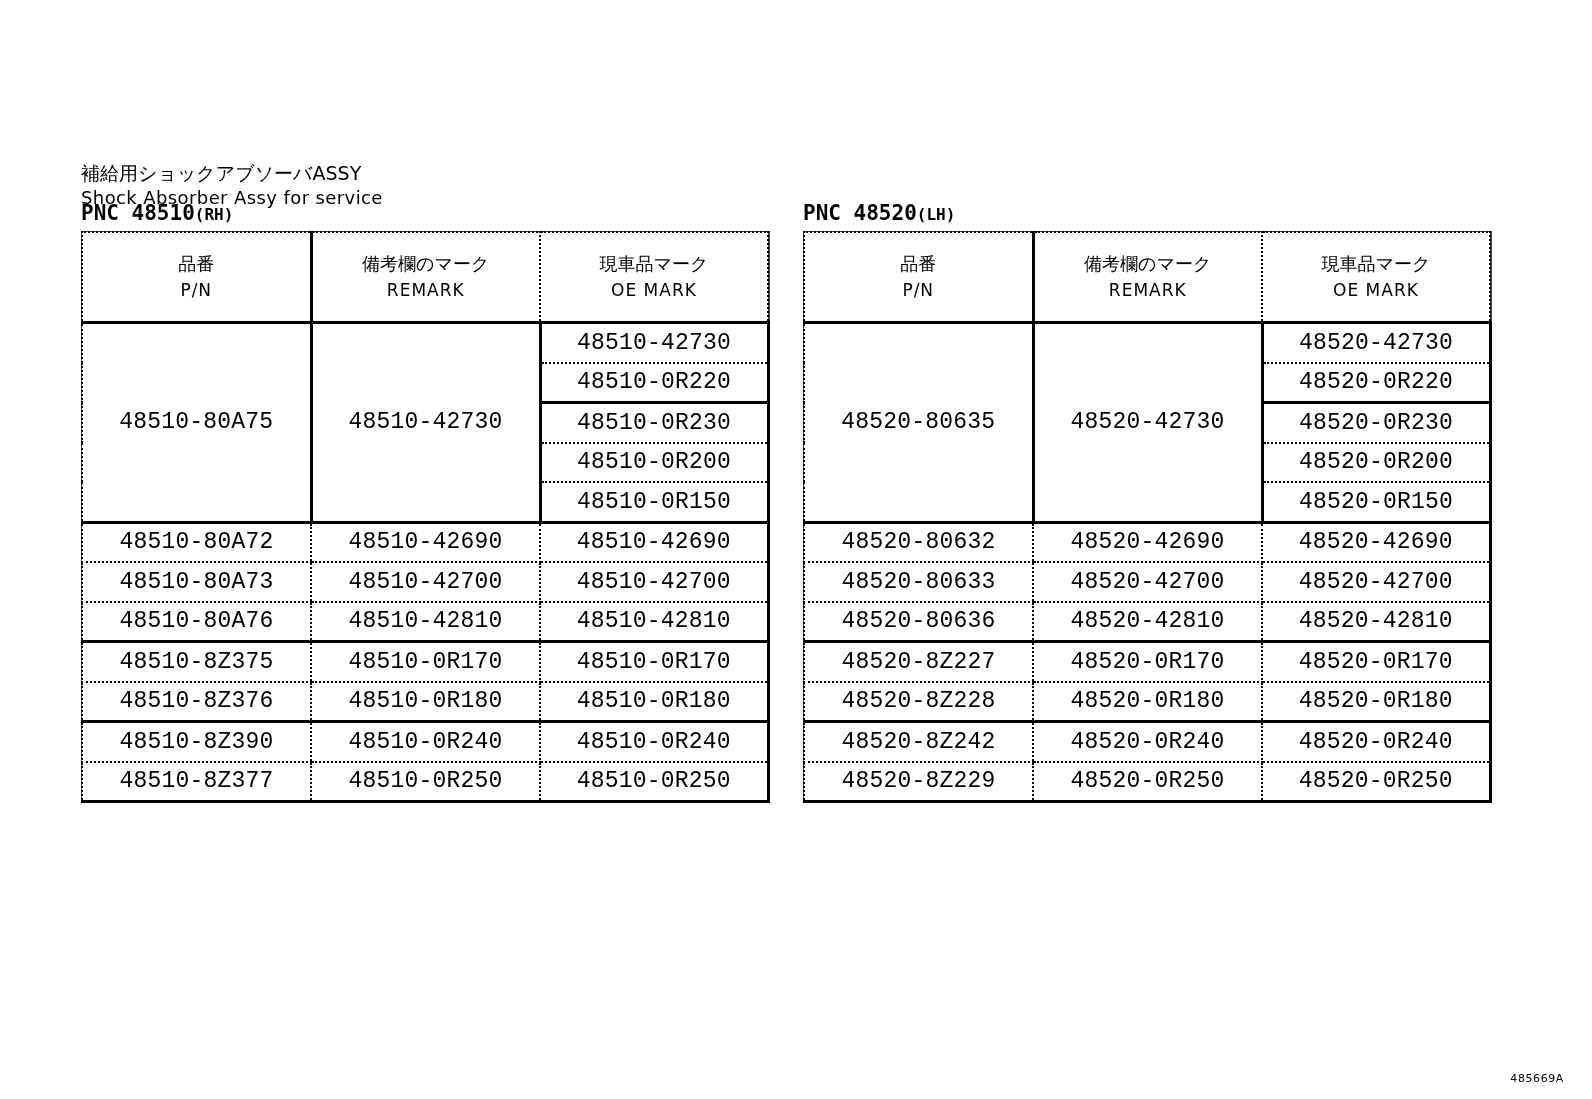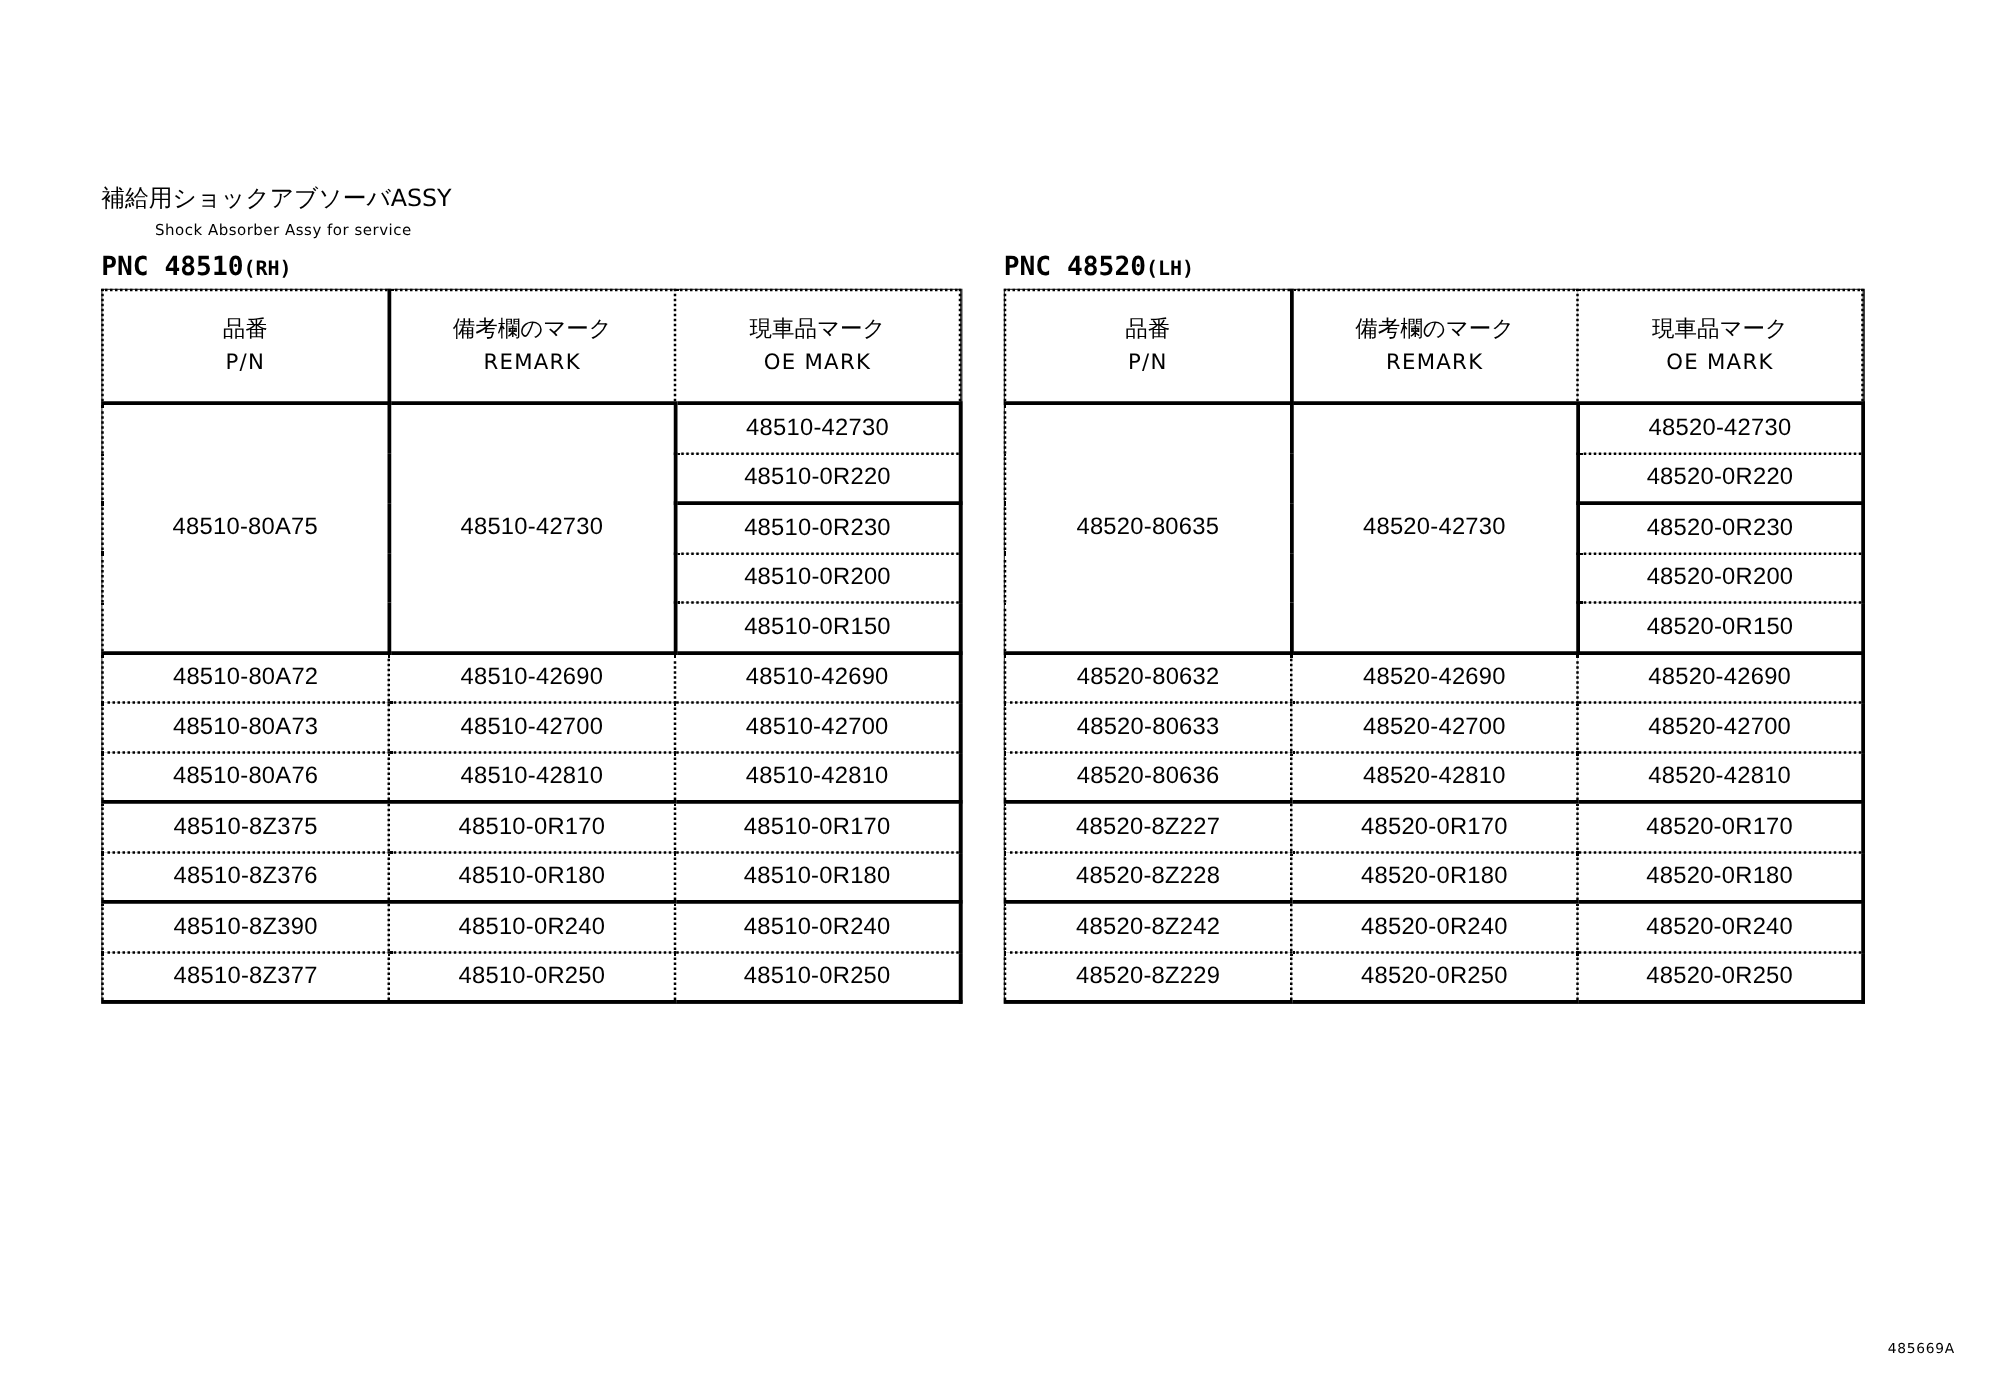--- a/index.html
+++ b/index.html
@@ -18,38 +18,37 @@
 
   .page {
     position: absolute;
     inset: 0;
   }
 
   
   .doc-heading {
     position: absolute;
     left: 81px;
-    top: 148px;
+    top: 162px;
     width: 700px;
   }
   .title-jp {
     font-family: "DejaVu Sans", sans-serif;
     font-size: 19px;
     line-height: 23px;
     letter-spacing: 0px;
     white-space: nowrap;
   }
   .title-en {
     font-family: "DejaVu Sans", sans-serif;
-    font-size: 12px;
+    font-size: 18px;
     line-height: 22px;
     letter-spacing: 0.4px;
     white-space: nowrap;
     margin-top: 2px;
-    margin-left: 43px;
   }
 
   
   .pnc-label {
     position: absolute;
     font-family: "DejaVu Sans Mono", monospace;
     font-weight: bold;
     font-size: 21px;
     line-height: 21px;
     white-space: nowrap;
@@ -106,22 +105,22 @@
     font-family: "DejaVu Sans", sans-serif;
     font-size: 17px;
     line-height: 26px;
     letter-spacing: 1px;
     display: block;
   }
 
   
   .cell {
     height: 37.5px;
-    font-family: Liberation Sans, sans-serif;
-    font-size: 19px;
+    font-family: Liberation Mono, monospace;
+    font-size: 23px;
     letter-spacing: 0.2px;
     border-left: 2px dotted #000;
     border-right: 2px dotted #000;
     border-bottom: 2px dotted #000;
   }
   .cell.b-solid   { border-bottom: 3px solid #000; }
   .cell.r-solid   { border-right: 1px solid #a3a3a3; }
   .cell.last-row  { border-bottom: 3px solid #000; }
   .cell.right-edge{ border-right: 3px solid #000; }
 

